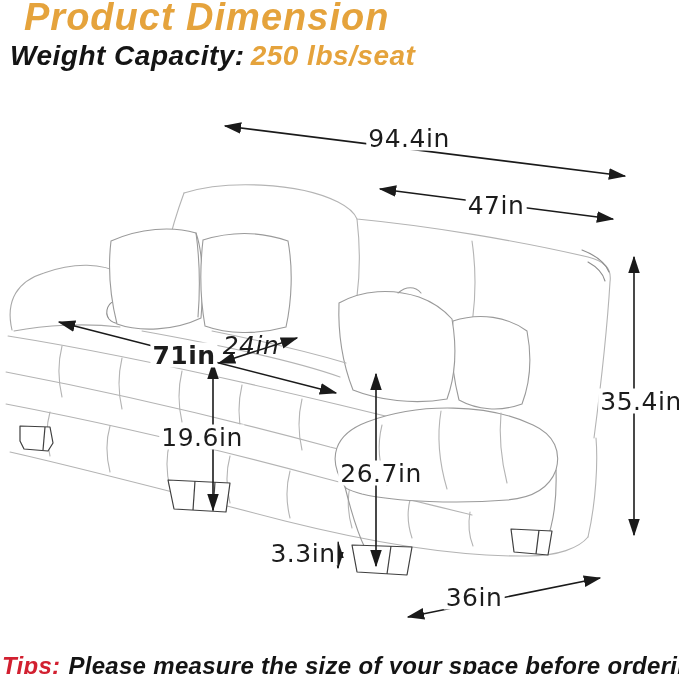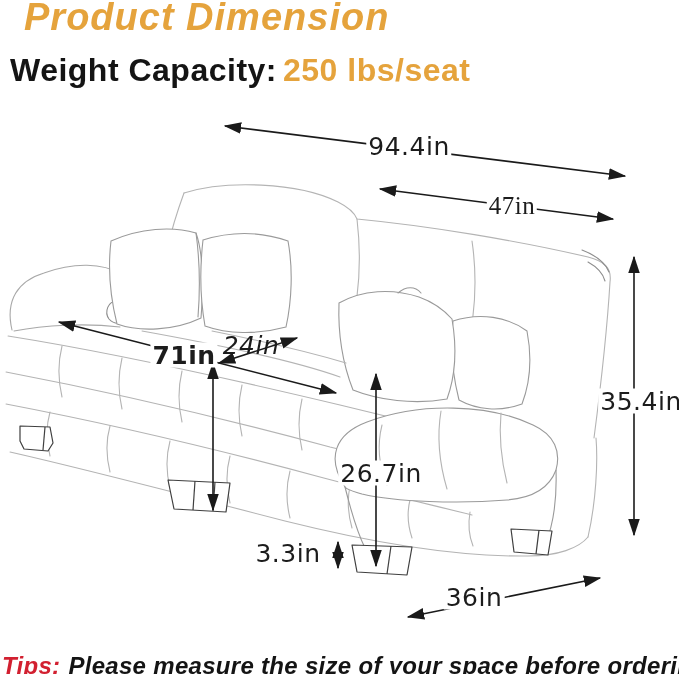--- a/index.html
+++ b/index.html
@@ -3,22 +3,22 @@
 <meta charset="utf-8">
 <style>
   html,body{margin:0;padding:0;background:#fff;}
   .page{position:relative;width:679px;height:674px;background:#fff;overflow:hidden;
         font-family:"DejaVu Sans","Liberation Sans",sans-serif;}
   
   .hdr{position:absolute;left:0;top:0;width:679px;}
   .title{position:absolute;left:24px;top:-4px;font-family:"Liberation Sans",sans-serif;
          font-style:italic;font-weight:bold;font-size:38px;letter-spacing:1px;
          color:#E5A33C;white-space:nowrap;}
-  .weight{position:absolute;left:10px;top:52px;font-family:"Liberation Sans",sans-serif;
-          font-weight:bold;font-size:32px;letter-spacing:.5px;
+  .weight{position:absolute;left:10px;top:40px;font-family:"Liberation Sans",sans-serif;
+          font-style:italic;font-weight:bold;font-size:28px;letter-spacing:.5px;
           color:#141414;white-space:nowrap;}
   .weight .val{color:#E5A33C;padding-left:6px;}
   
   .illu{position:absolute;left:0;top:0;width:679px;height:674px;}
   .illu svg{position:absolute;left:0;top:0;}
   .dim{position:absolute;transform:translate(-50%,-50%);font-size:25px;color:#1c1c1c;
        letter-spacing:.5px;white-space:nowrap;line-height:1;z-index:3;}
   .dim.bg{background:#fff;padding:0 2px;}
   
   .tips{position:absolute;left:2px;bottom:-6px;font-family:"Liberation Sans",sans-serif;
@@ -120,26 +120,27 @@
         <path d="M59,322 L336,393" marker-start="url(#ah)" marker-end="url(#ah)"></path>
         <path d="M219,363 L297,338" marker-start="url(#ah)" marker-end="url(#ah)"></path>
         <path d="M213,363 L213,510" marker-start="url(#ah)" marker-end="url(#ah)"></path>
         <path d="M376,374 L376,566" marker-start="url(#ah)" marker-end="url(#ah)"></path>
         <path d="M338,542 L338,568" marker-start="url(#ah)" marker-end="url(#ah)"></path>
         <path d="M634,257 L634,535" marker-start="url(#ah)" marker-end="url(#ah)"></path>
         <path d="M408,617 L600,578" marker-start="url(#ah)" marker-end="url(#ah)"></path>
       </g>
     </svg>
 
-    <div class="dim bg" style="left:409px;top:146px;">94.4in</div>
-    <div class="dim bg" style="left:512px;top:205px;font-family:Liberation Serif, serif;">47in</div>
+    <div class="dim bg" style="left:409px;top:138px;">94.4in</div>
+    <div class="dim bg" style="left:496px;top:205px;">47in</div>
     <div class="dim bg" style="left:184px;top:355px;font-weight:bold;">71in</div>
     <div class="dim" style="left:251px;top:345px;font-style:italic;">24in</div>
+    <div class="dim bg" style="left:202px;top:437px;">19.6in</div>
     <div class="dim bg" style="left:381px;top:473px;text-align:right;">26.7in</div>
-    <div class="dim bg" style="left:288px;top:553px;">3.3in</div>
+    <div class="dim bg" style="left:303px;top:553px;">3.3in</div>
     <div class="dim bg" style="left:641px;top:401px;">35.4in</div>
     <div class="dim bg" style="left:474px;top:597px;">36in</div>
   </div>
 
   <div class="tips">
     <span class="tl">Tips:</span><span>Please measure the size of your space before ordering</span>
   </div>
 
 </div>
 

